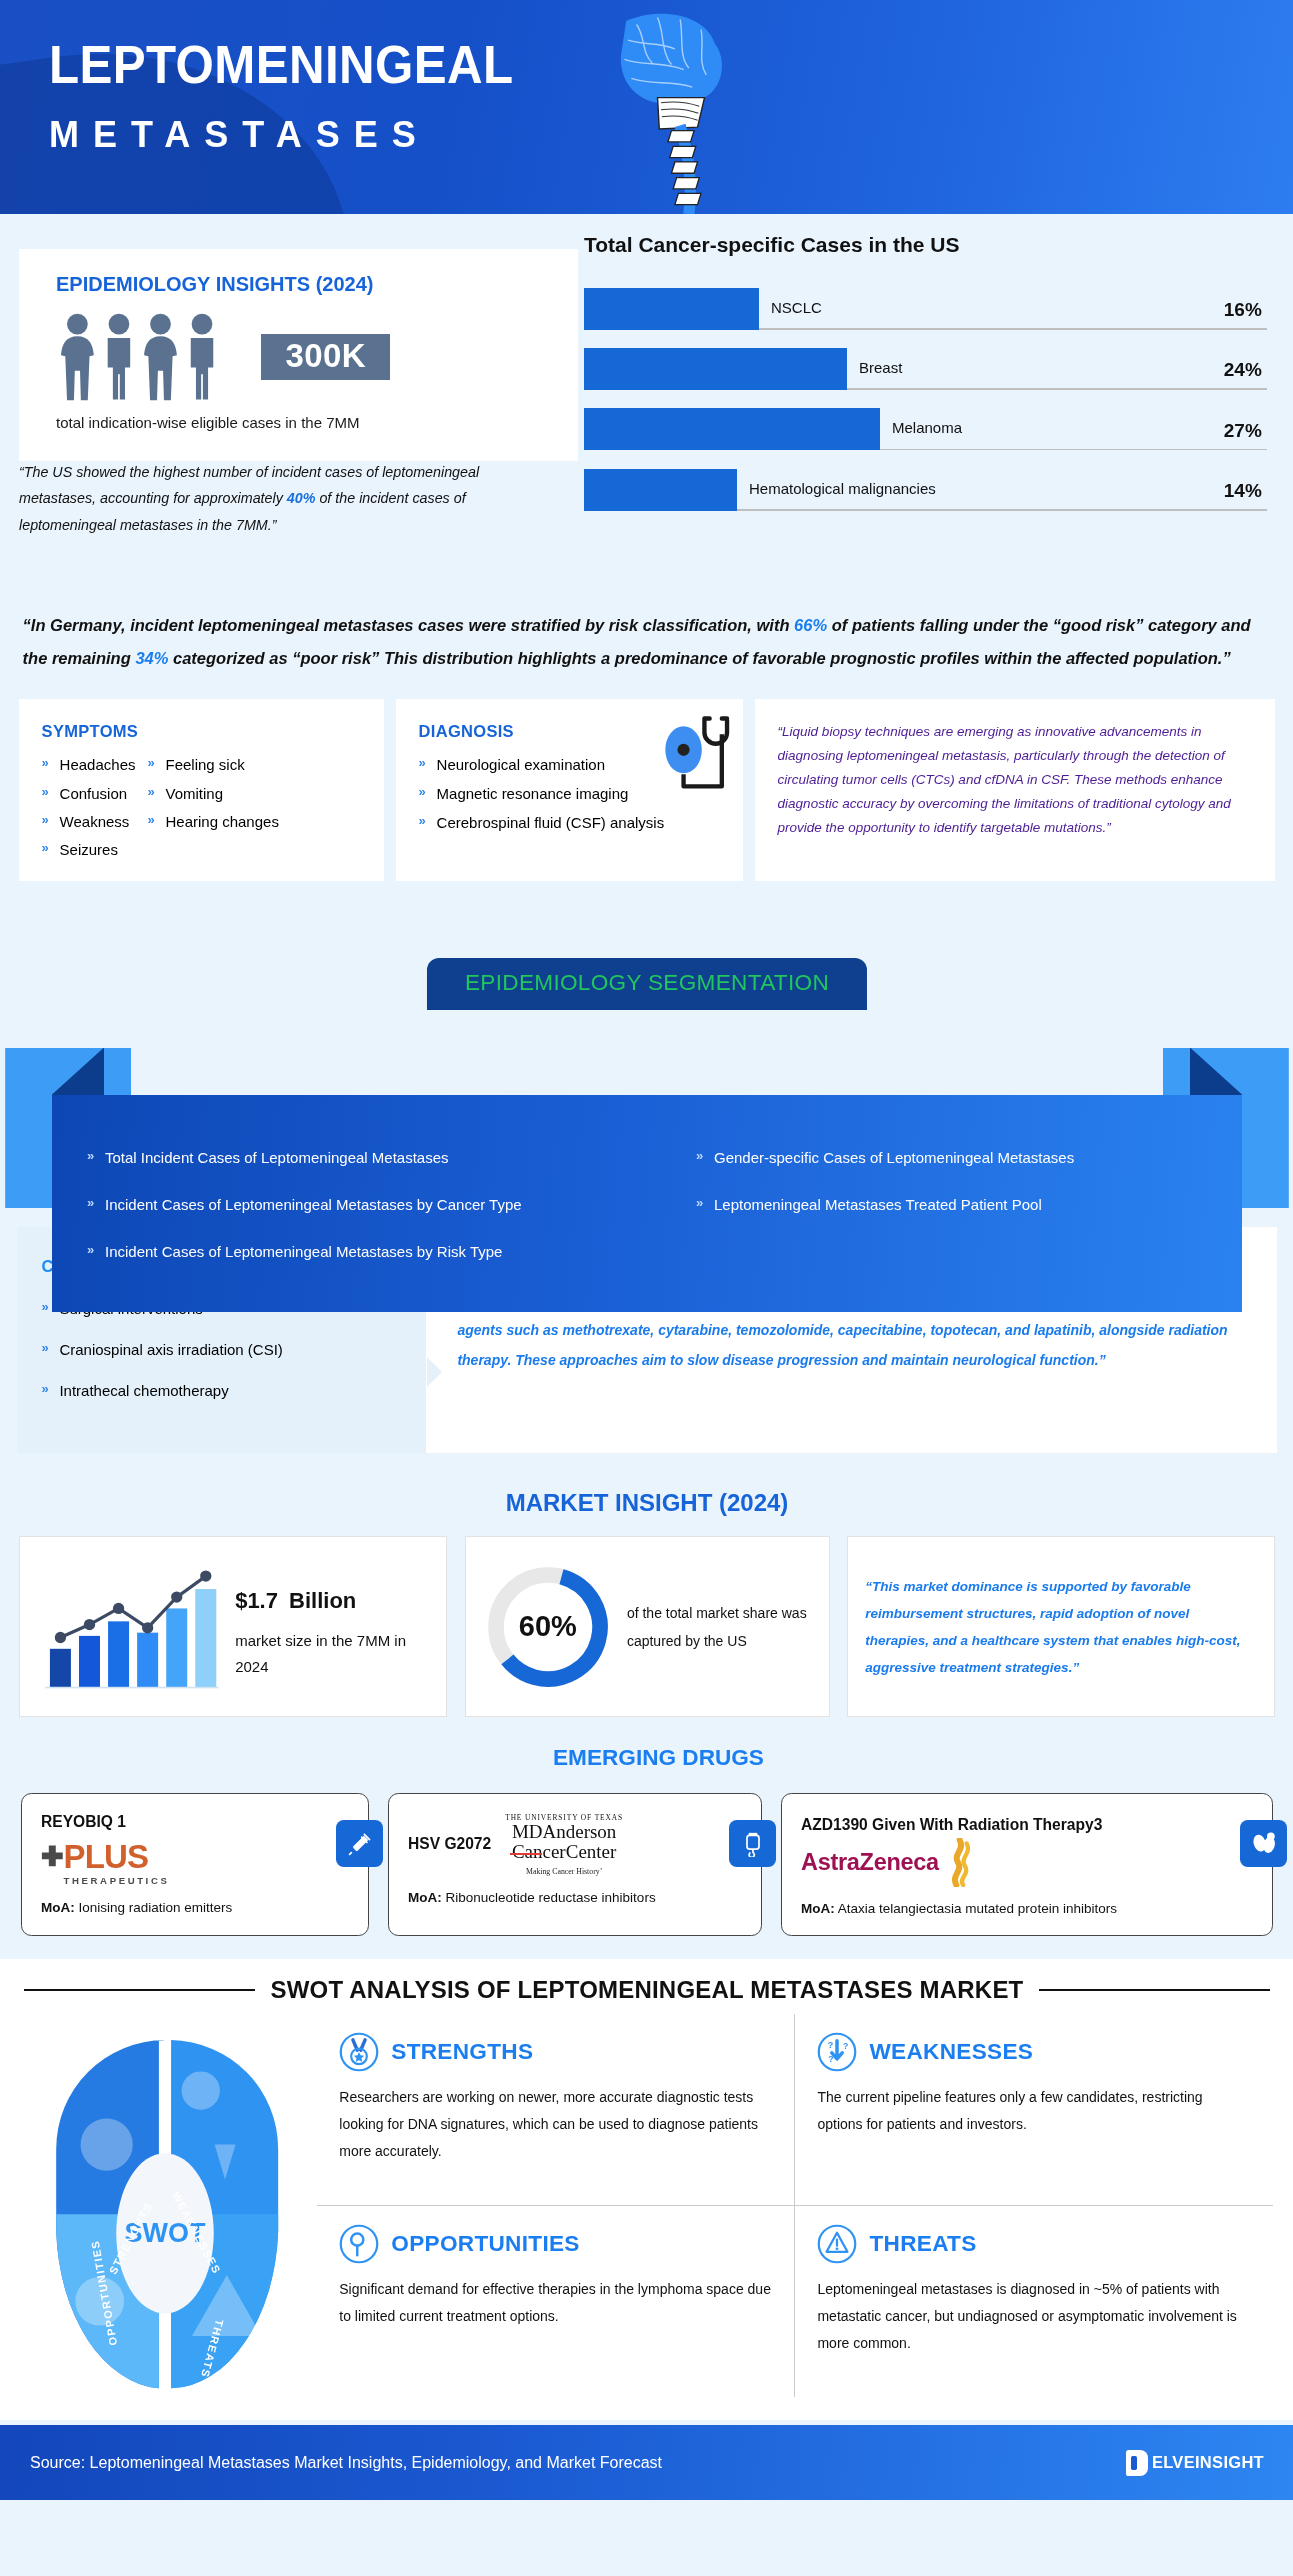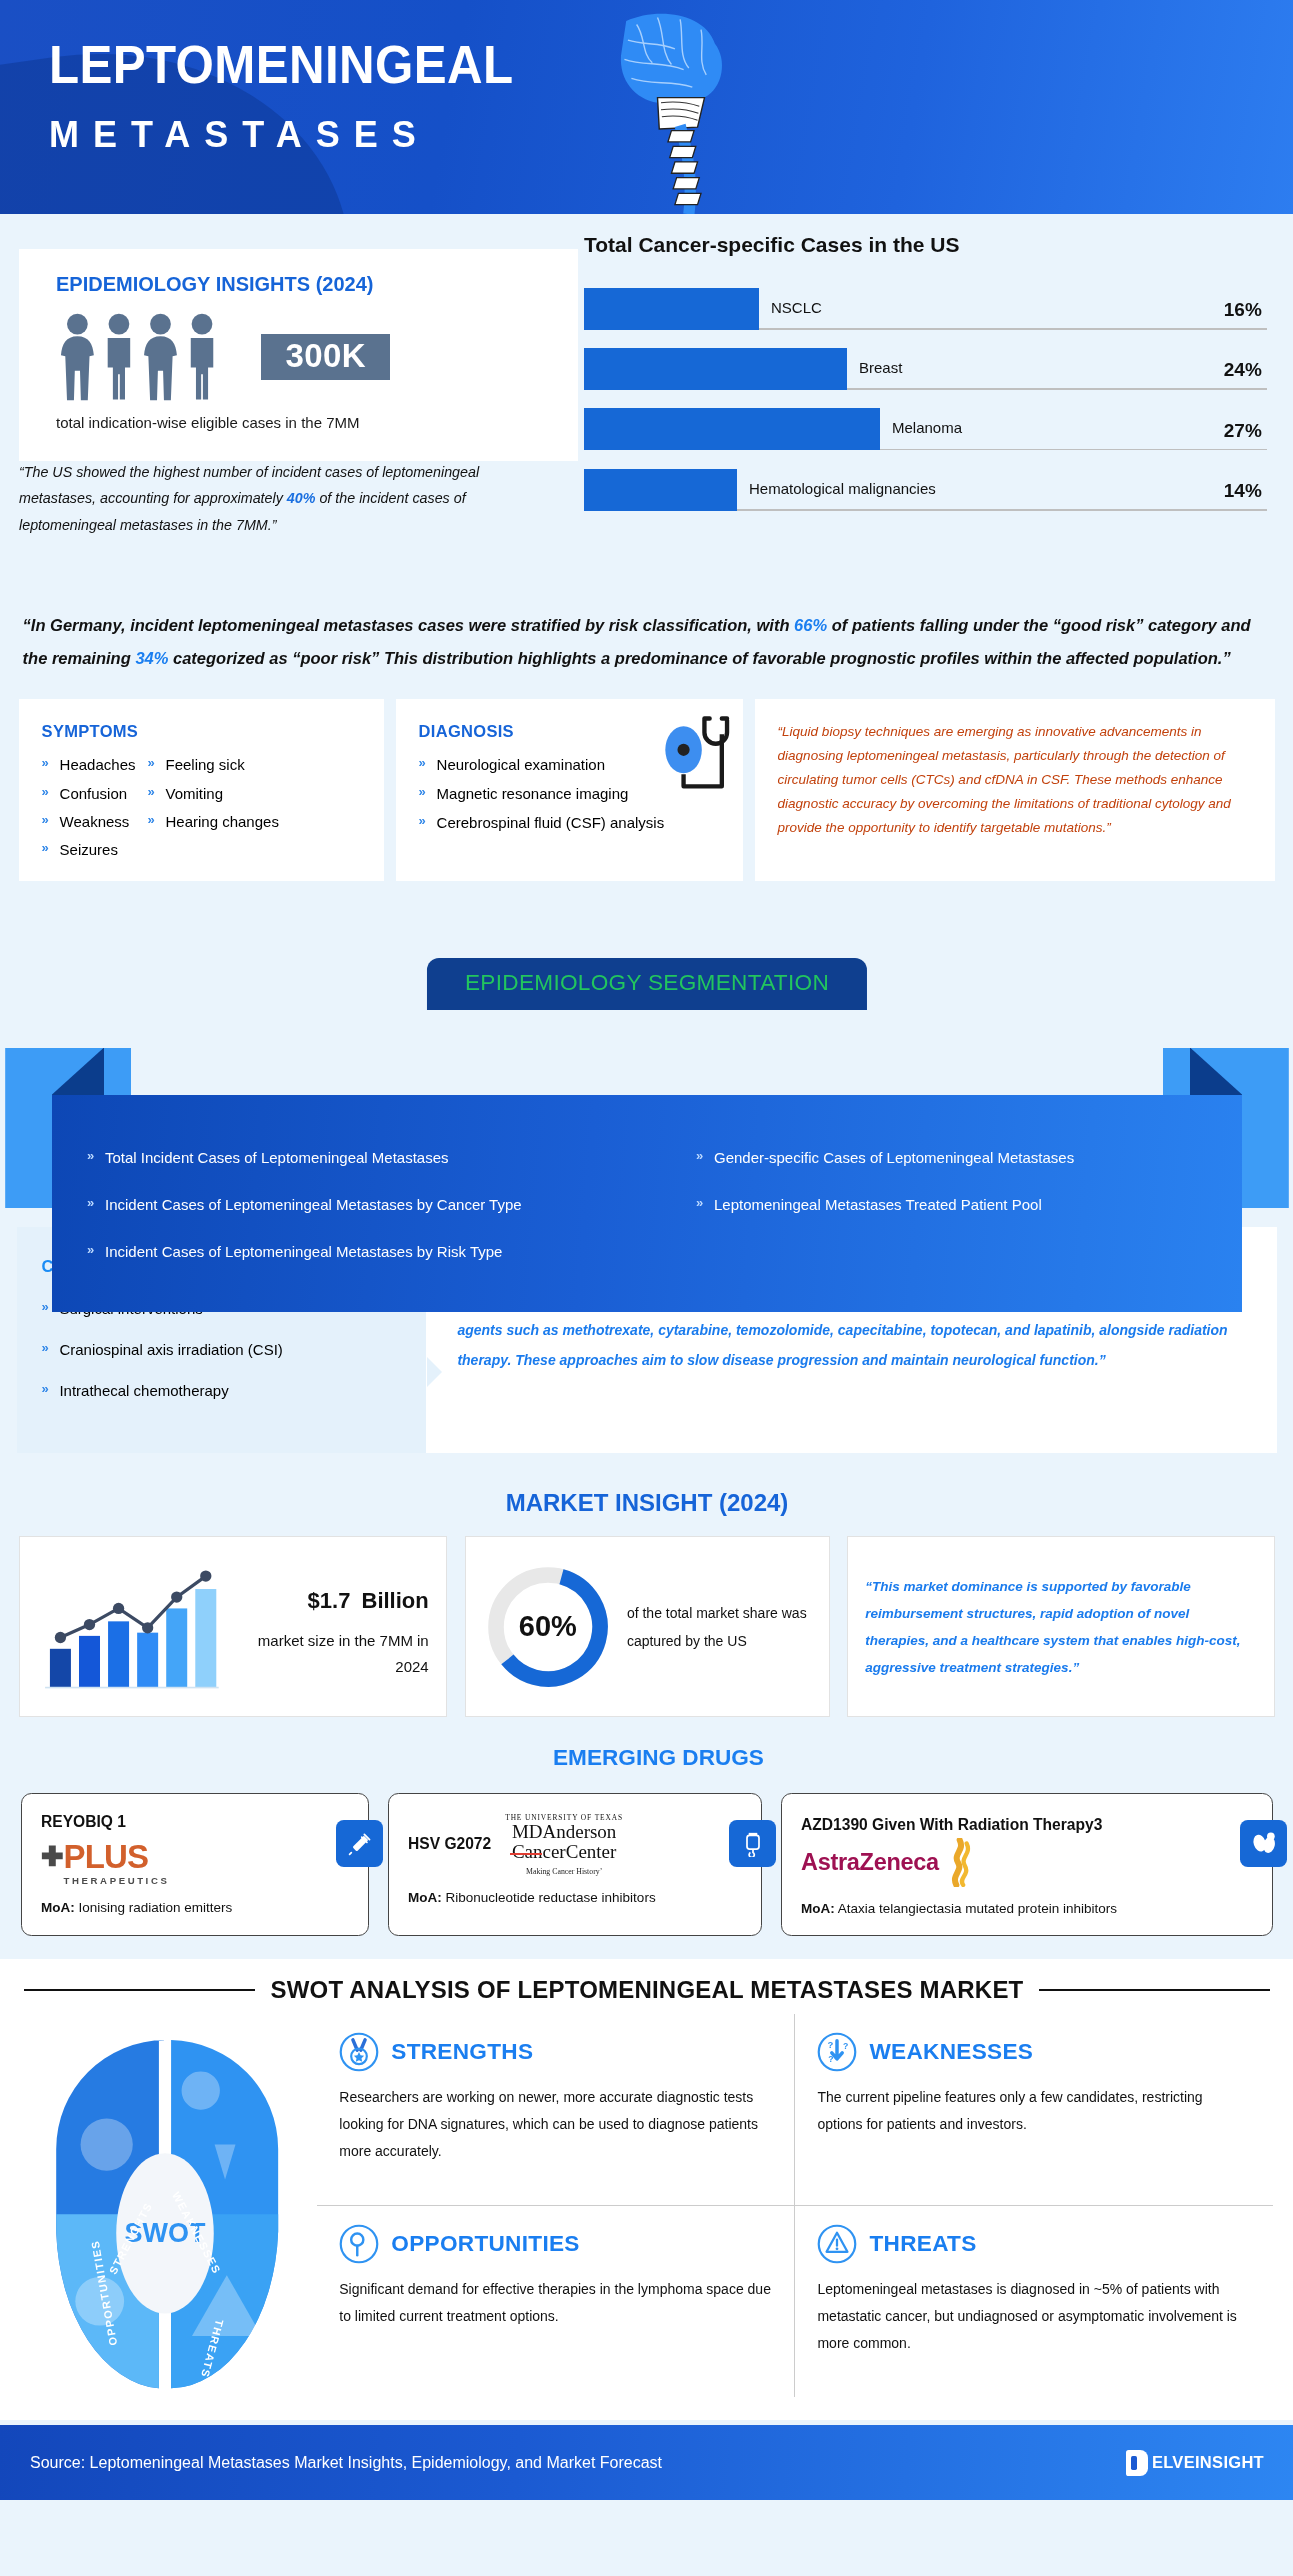--- a/index.html
+++ b/index.html
@@ -87,21 +87,21 @@
   .sym { width: 365px; }
   .sym-cols { display:flex; gap: 12px; }
   .sym-cols > div { display:flex; flex-direction:column; gap: 11.3px; }
   .sym-cols .li { font-size: 15px; }
   .diag { width: 347px; position:relative; }
   .diag-list { display:flex; flex-direction:column; gap: 12px; }
   .diag-list .li { font-size: 15px; }
   .steth { position:absolute; right: 8.7px; top: 15.6px; }
   .lb-quote {
     background:#fff; flex:1; padding: 21px 22.6px;
-    color:#c2410c; font-style: italic; font-size: 13.5px; line-height: 1.78;
+    color:#4c1d95; font-style: italic; font-size: 13.5px; line-height: 1.78;
   }
 
   
   .seg-wrap { position:relative; height: 214px; margin-top: 7px; }
   .seg-ribbon-l, .seg-ribbon-r {
     position:absolute; top: 137px; width: 126px; height: 222px; background:#3d9cf6;
   }
   .seg-ribbon-l { left: 5.2px; clip-path: polygon(0 0, 100% 0, 100% 100%, 55% 72%, 0 100%); }
   .seg-ribbon-r { right: 5.2px; clip-path: polygon(0 0, 100% 0, 100% 100%, 45% 72%, 0 100%); }
   .seg-tab {
@@ -137,21 +137,21 @@
   }
   .tx-right {
     background:#fff; flex:1; padding: 31px 31px;
     color:#1a7bed; font-style: italic; font-weight:600; font-size: 14px; line-height: 2.1;
   }
 
   
   .mi-title { text-align:center; color:#1664d8; font-size: 24px; font-weight:800; padding: 15.6px 0 19px 0; }
   .mi-row { display:flex; gap: 17.4px; padding: 0 19px 21px 19px; align-items:stretch; }
   .mi-card { background:#fff; border:0.9px solid #e2e2e2; flex:1; display:flex; align-items:center; padding: 15.6px 17.4px; }
-  .mi-card-1 { max-width: 469px; gap: 12px; text-align: right; }
+  .mi-card-1 { max-width: 469px; gap: 12px; }
   .mi-big { font-size: 40px; font-weight:800; color:#111; line-height:1; }
   .mi-big span { font-size: 22px; font-weight:700; }
   .mi-sub { font-size: 15px; color:#111; margin-top: 14px; line-height: 1.7; }
   .mi-card-2 { max-width: 365px; gap: 14px; }
   .donut-wrap { position:relative; width: 130px; height: 130px; flex:0 0 auto; }
   .donut-txt {
     position:absolute; inset:0; display:flex; align-items:center; justify-content:center;
     font-size: 29px; font-weight:800; color:#111;
   }
   .mi-card-2 p { font-size: 14px; line-height: 2.0; color:#111; }

